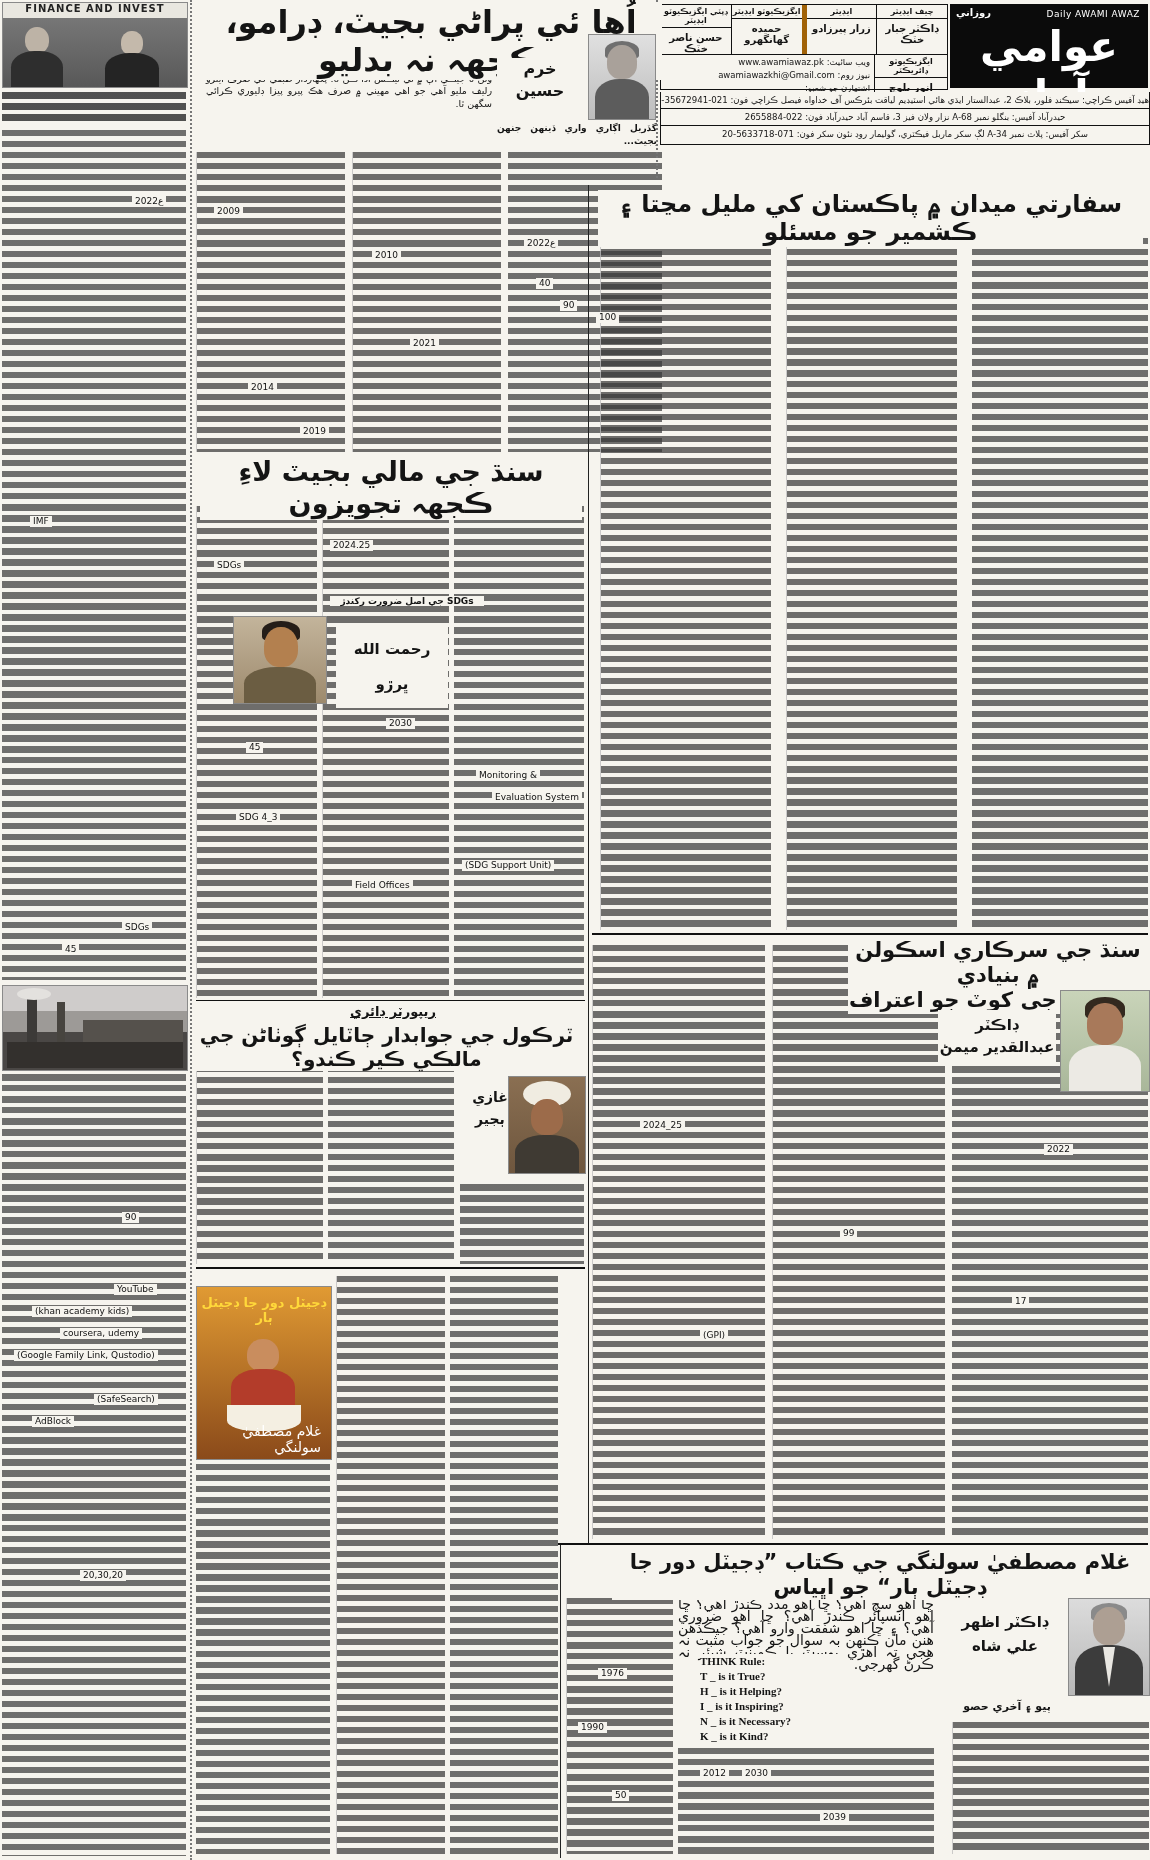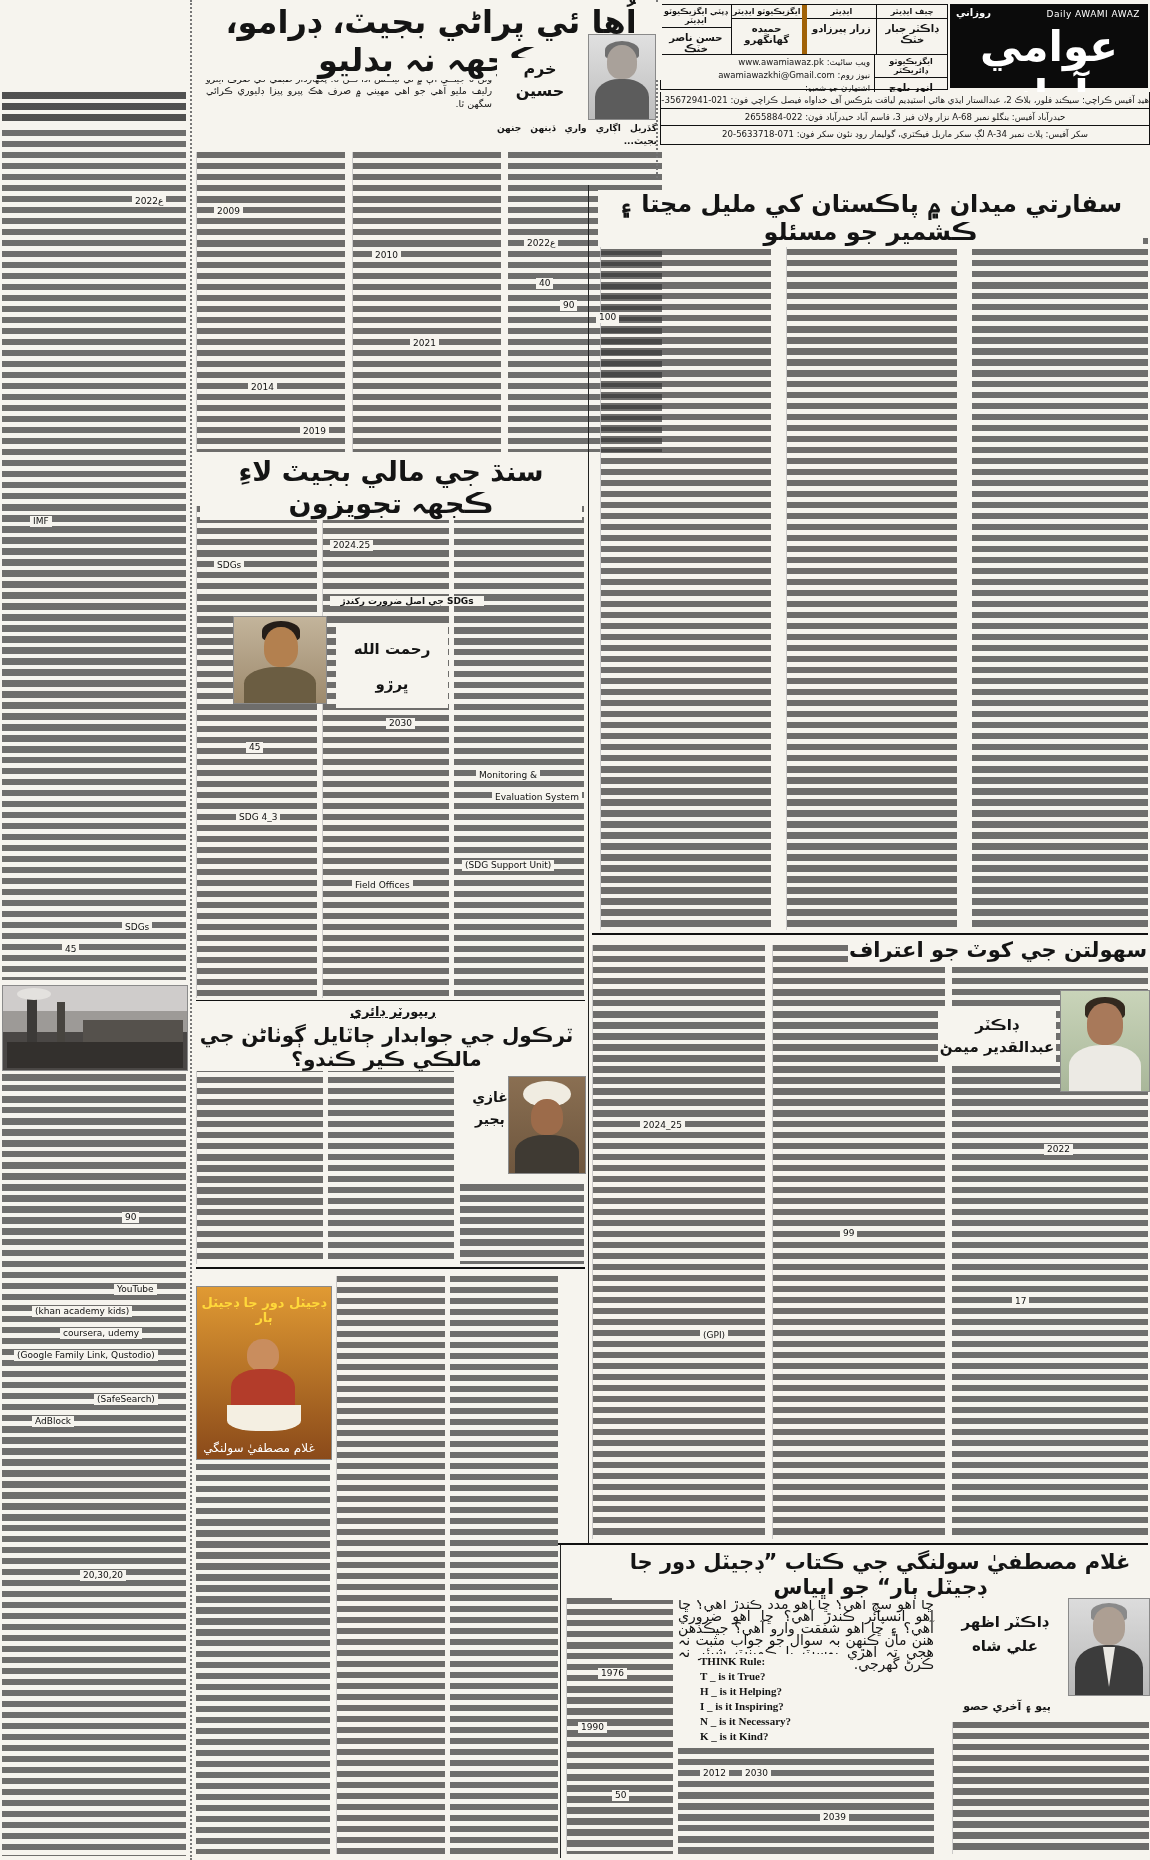--- a/index.html
+++ b/index.html
@@ -34,20 +34,27 @@
   .portrait .head{position:absolute;border-radius:48% 48% 42% 42%}
   .portrait .hair{position:absolute;border-radius:50% 50% 20% 20%}
   .portrait .torso{position:absolute;border-radius:45% 45% 0 0}
   .think{font-size:11px;line-height:15px;font-weight:bold;font-family:"Liberation Serif","DejaVu Serif",serif;z-index:4;background:#f6f4ee}
 </style>
 </head>
 <body>
 
 <div class="abs" style="left:2px;top:0;width:184px;height:1860px">
 
+  <div class="portrait" style="left:0;top:2px;width:184px;height:84px;background:linear-gradient(#7d7d7d,#585858)">
+    <div class="abs" style="left:0;top:0;width:184px;height:15px;background:#e9e7e0;font-size:10px;font-weight:bold;color:#222;text-align:center;letter-spacing:1px;overflow:hidden">FINANCE AND INVEST</div>
+    <div class="head" style="left:22px;top:24px;width:24px;height:26px;background:#bdb3a6"></div>
+    <div class="torso" style="left:8px;top:48px;width:52px;height:36px;background:#2e2e2e"></div>
+    <div class="head" style="left:118px;top:28px;width:22px;height:24px;background:#c4b9ab"></div>
+    <div class="torso" style="left:102px;top:50px;width:54px;height:34px;background:#242424"></div>
+  </div>
 
   <div class="greek dark" style="position:absolute;left:0;top:92px;width:184px;height:32px"></div>
   <div class="greek" style="position:absolute;left:0;top:130px;width:184px;height:850px"></div>
   <span class="tok" style="left:130px;top:196px">2022ع</span>
   <span class="tok" style="left:28px;top:516px">IMF</span>
   <span class="tok" style="left:120px;top:922px">SDGs</span>
   <span class="tok" style="left:60px;top:944px">45</span>
 
   <div class="portrait" style="left:0;top:985px;width:184px;height:84px;background:linear-gradient(#cfcccb 0 30%,#9d9a97 30% 55%,#4a4745 55%)">
     <div class="abs" style="left:24px;top:10px;width:10px;height:48px;background:#3c3a38"></div>
@@ -153,20 +160,21 @@
 <div class="greek" style="position:absolute;left:786px;top:238px;width:170px;height:692px;border-left:1px solid #bbb"></div>
 <div class="greek" style="position:absolute;left:972px;top:238px;width:176px;height:692px"></div>
 
 <div class="hr" style="left:592px;top:933px;width:556px;height:2px"></div>
 
 <div class="greek" style="position:absolute;left:592px;top:945px;width:172px;height:594px;border-left:1px solid #bbb"></div>
 <div class="greek" style="position:absolute;left:772px;top:945px;width:172px;height:594px;border-left:1px solid #bbb"></div>
 <div class="greek" style="position:absolute;left:952px;top:945px;width:196px;height:594px"></div>
 
 <div class="headline rtl" style="position:absolute;left:848px;top:936px;width:300px;font-size:21px;padding:2px 0">
+  <div>سنڌ جي سرڪاري اسڪولن ۾ بنيادي</div>
   <div>سهولتن جي کوٽ جو اعتراف</div>
 </div>
 <div class="portrait" style="left:1060px;top:990px;width:88px;height:100px;background:linear-gradient(#c9d4b9,#a9b79a)">
   <div class="hair" style="left:24px;top:6px;width:40px;height:22px;background:#33291f"></div>
   <div class="head" style="left:26px;top:12px;width:36px;height:42px;background:#a8795a"></div>
   <div class="torso" style="left:8px;top:54px;width:72px;height:46px;background:#eceae4"></div>
 </div>
 <div class="byline rtl" style="position:absolute;left:938px;top:1010px;width:118px;font-size:15px;line-height:22px;padding:4px 0">ڊاڪٽر عبدالقدير ميمڻ</div>
 <span class="tok" style="left:640px;top:1120px">2024_25</span>
 <span class="tok" style="left:700px;top:1330px">(GPI)</span>
@@ -213,21 +221,21 @@
   <div class="torso" style="left:6px;top:58px;width:64px;height:38px;background:#3f3a33"></div>
 </div>
 
 <div class="hr" style="left:196px;top:1267px;width:389px;height:2px"></div>
 
 <div class="portrait" style="left:196px;top:1286px;width:134px;height:172px;background:linear-gradient(#e09a33,#8a4a1a)">
   <div class="abs rtl" style="left:0;top:8px;width:134px;text-align:center;font-size:13px;font-weight:bold;color:#ffd83a">ڊجيٽل دور جا ڊجيٽل ٻار</div>
   <div class="head" style="left:50px;top:52px;width:32px;height:32px;background:#c98d5e"></div>
   <div class="torso" style="left:34px;top:82px;width:64px;height:40px;background:#b33c2a"></div>
   <div class="abs" style="left:30px;top:118px;width:74px;height:26px;background:#f4efe2;border-radius:0 0 40% 40%"></div>
-  <div class="abs rtl" style="left:0;bottom:4px;width:124px;text-align:center;font-size:12px;color:#fff">غلام مصطفيٰ سولنگي</div>
+  <div class="abs rtl" style="left:0;bottom:4px;width:124px;text-align:right;font-size:14px;color:#fff">غلام مصطفيٰ سولنگي</div>
 </div>
 <div class="greek" style="position:absolute;left:196px;top:1464px;width:134px;height:390px"></div>
 <div class="greek" style="position:absolute;left:336px;top:1276px;width:108px;height:578px;border-left:1px solid #bbb"></div>
 <div class="greek" style="position:absolute;left:450px;top:1276px;width:108px;height:578px"></div>
 
 <div class="hr" style="left:558px;top:1543px;width:590px;height:2px"></div>
 <div class="vr" style="left:560px;top:1545px;height:313px"></div>
 
 <div class="headline rtl" style="position:absolute;left:612px;top:1550px;width:536px;font-size:21px">غلام مصطفيٰ سولنگي جي ڪتاب ”ڊجيٽل دور جا ڊجيٽل ٻار“ جو اڀياس</div>
 

